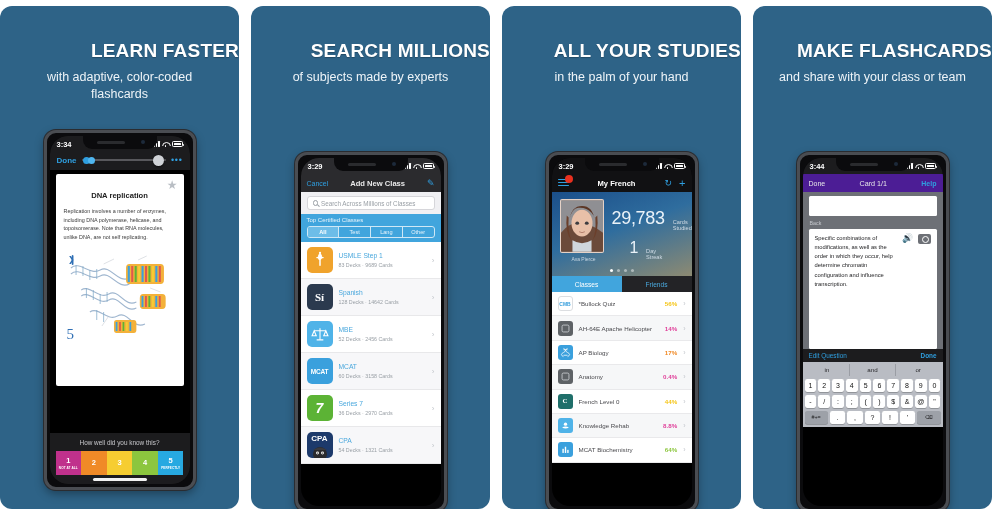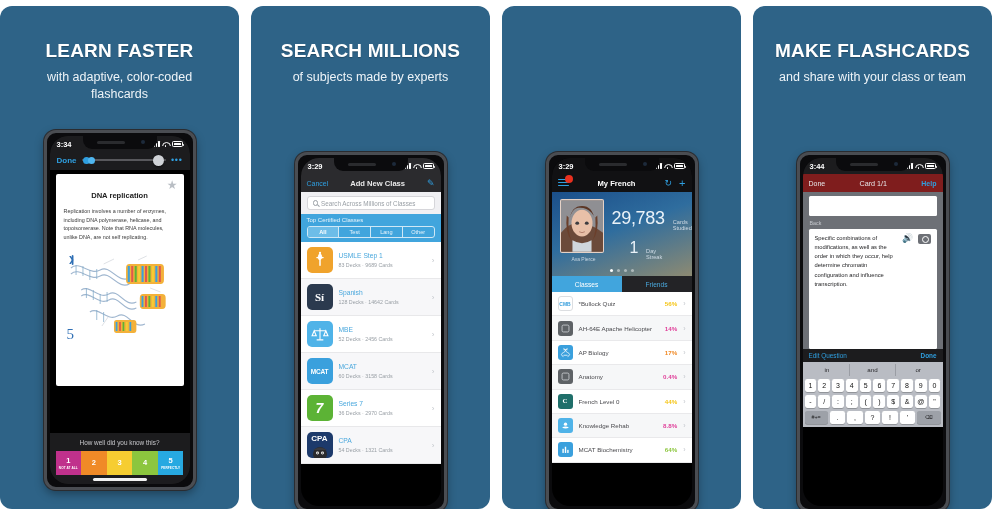--- a/index.html
+++ b/index.html
@@ -13,21 +13,21 @@
     width:239px; height:503px;
     margin-top:6px;
     background:#2e6387;
     border-radius:12px;
     overflow:hidden;
     flex:0 0 239px;
   }
   .panel-head { padding-top:34px; text-align:center; }
   .headline {
     color:#ffffff; font-size:19px; font-weight:bold; letter-spacing:.2px;
-    line-height:1.15; text-shadow:0 1px 1px rgba(0,0,0,.25);
+    line-height:1.15; text-shadow:0 1px 1px rgba(0,0,0,.25);text-align:right;
   }
   .subline {
     color:#eef4f8; font-size:12.5px; line-height:1.35; margin-top:7px;
     padding:0 18px;
   }
 
   
   .phone {
     position:absolute; left:50%; transform:translateX(-50%);
     width:152px; height:360px;
@@ -155,21 +155,21 @@
   .tab3.off { background:#232326; color:#4aa8dd; }
   .rowlist { background:#fff; }
   .rrow { display:flex; align-items:center; gap:6px; padding:4.2px 6px; border-bottom:.6px solid #e9e9eb; }
   .rrow:nth-child(even) { background:#f6f7f8; }
   .ricon { width:15px; height:15px; border-radius:3px; flex:0 0 auto; display:flex; align-items:center; justify-content:center; font-size:6px; color:#fff; font-weight:bold; overflow:hidden; }
   .rname { flex:1; color:#4a4a4e; font-size:6.2px; }
   .rpct { font-size:6.2px; font-weight:bold; }
   .rchev { color:#c3c7cc; font-size:7px; }
 
   
-  .navbar4 { background:#7f1d1d; height:18px; display:flex; align-items:center; justify-content:space-between; padding:0 6px; }
+  .navbar4 { background:#4c1d95; height:18px; display:flex; align-items:center; justify-content:space-between; padding:0 6px; }
   .n4l { color:#e6e6e8; font-size:7px; }
   .n4c { color:#e6e6e8; font-size:7.2px; }
   .n4r { color:#2f9fe0; font-size:7px; font-weight:600; }
   .editarea { background:#6d7076; padding:4px 6px 0; }
   .fieldbox { background:#fff; border-radius:1.5px; }
   .front-box { height:20px; }
   .sectlbl { color:#c6c9ce; font-size:5.3px; margin:4px 0 2.5px 1px; }
   .back-box { height:120px; padding:5px 6px; position:relative; }
   .back-text { font-size:5.8px; color:#1d1d1f; line-height:1.6; padding-right:30px; }
   .media-btns { position:absolute; right:6px; top:5px; display:flex; gap:4px; align-items:center; }
@@ -464,20 +464,24 @@
               <span class="csub" style="display:block">54 Decks · 1321 Cards</span>
             </span>
             <span class="chev">›</span>
           </div>
         </div>
       </div>
     </div>
   </div>
 
   <div class="panel">
+    <div class="panel-head">
+      <div class="headline">ALL YOUR STUDIES</div>
+      <div class="subline">in the palm of your hand</div>
+    </div>
 
     <div class="phone p3">
       <div class="screen">
         <div class="notch">
             <span class="spk"></span>
             <span class="cam"></span>
           </div>
         <div class="statusbar" style="background:#111113">
           <span class="sb-time">3:29</span>
           <span class="sb-right">

